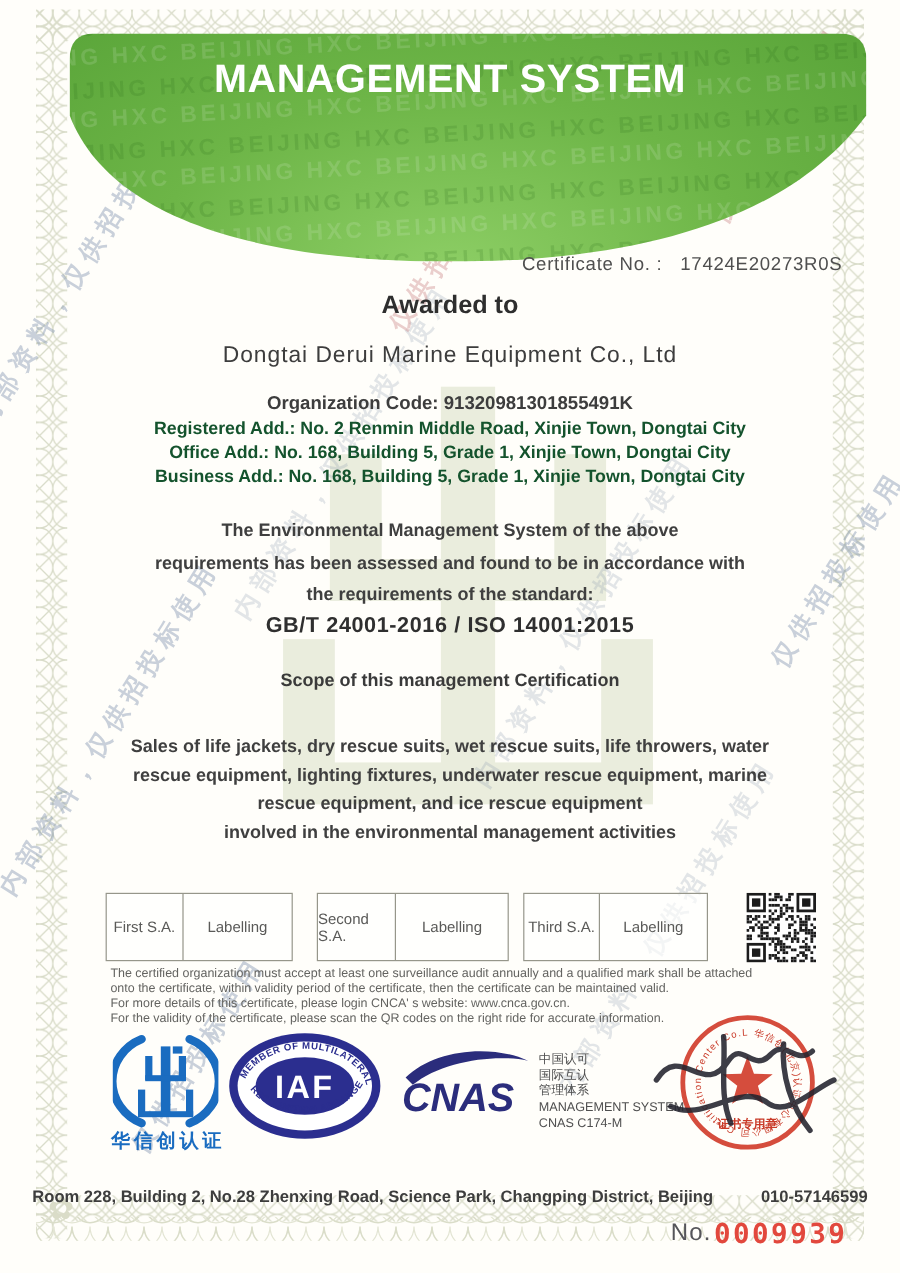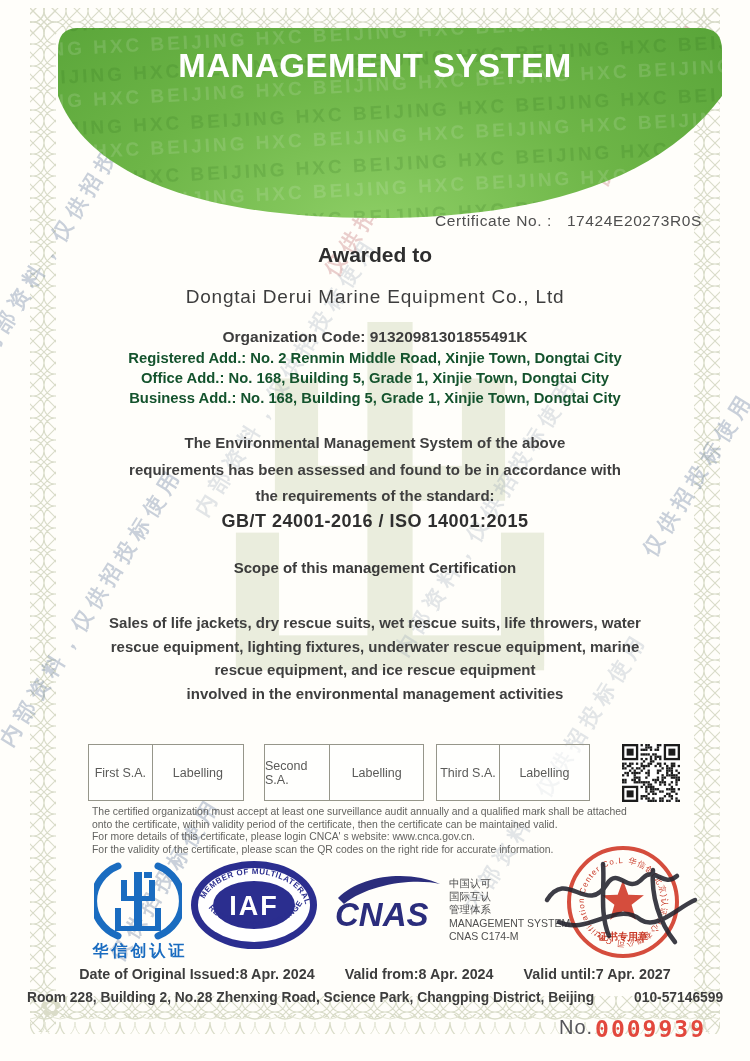--- a/index.html
+++ b/index.html
@@ -404,25 +404,20 @@
         <rect x="24" y="24" width="1" height="1" fill="#1c1c1c"></rect>
       </svg>
 
     <div class="fineprint">
       <div>The certified organization must accept at least one surveillance audit annually and a qualified mark shall be attached</div>
       <div>onto the certificate, within validity period of the certificate, then the certificate can be maintained valid.</div>
       <div>For more details of this certificate, please login CNCA' s website: www.cnca.gov.cn.</div>
       <div>For the validity of the certificate, please scan the QR codes on the right ride for accurate information.</div>
     </div>
 
-    <div class="dates">
-      <span>Date of Original Issued:8 Apr. 2024</span>
-      <span>Valid from:8 Apr. 2024</span>
-      <span>Valid until:7 Apr. 2027</span>
-    </div>
 
     <div class="footer-addr">
       <span>Room 228, Building 2, No.28 Zhenxing Road, Science Park, Changping District, Beijing</span>
       <span class="phone">010-57146599</span>
     </div>
 
     <div class="serial">
       <span class="pfx">No.</span>
       <span class="num" style="color:#e2483d">0009939</span>
     </div>

